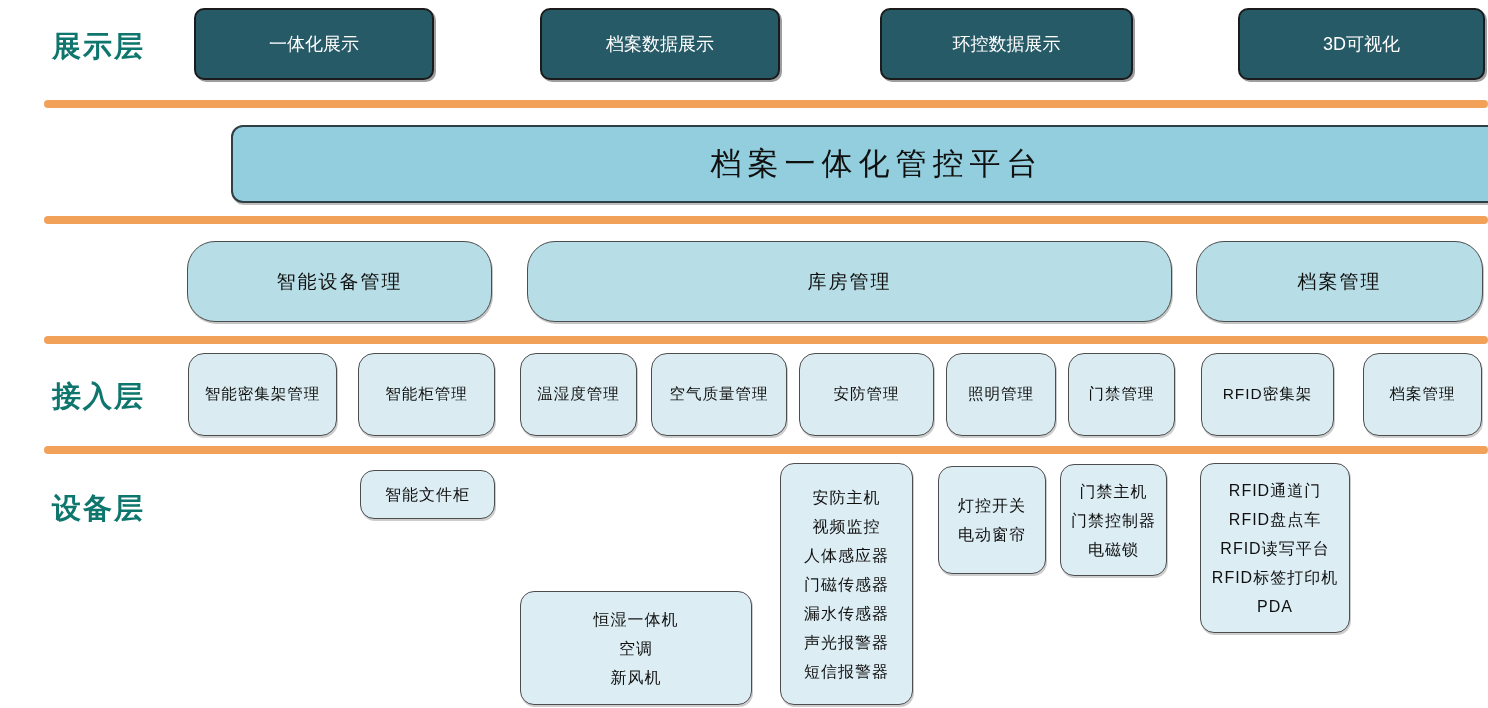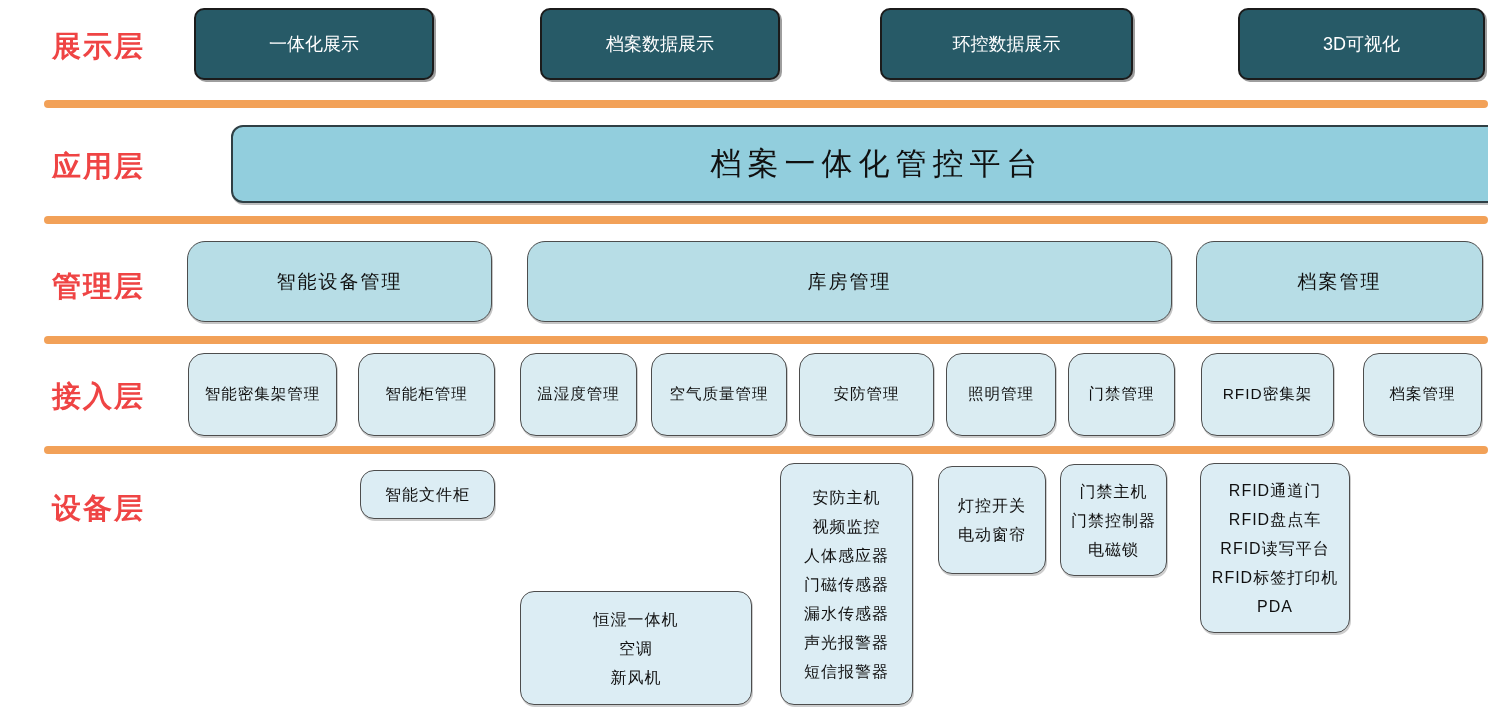--- a/index.html
+++ b/index.html
@@ -3,21 +3,21 @@
 <meta charset="utf-8">
 <style>
   html,body{margin:0;padding:0;background:#ffffff;}
   body{font-family:"Liberation Sans","DejaVu Sans",sans-serif;}
   .canvas{position:relative;width:1488px;height:708px;background:#ffffff;overflow:hidden;}
 
   
   .layer-label{
     position:absolute;left:52px;width:120px;height:40px;line-height:40px;
     font-family:"Liberation Serif","DejaVu Serif",serif;
-    font-size:29px;font-weight:bold;color:#ef4444;letter-spacing:2px;white-space:nowrap;
+    font-size:29px;font-weight:bold;color:#0f766e;letter-spacing:2px;white-space:nowrap;
   }
 
   
   .divider{
     position:absolute;left:44px;width:1444px;height:8px;border-radius:4px;
     background:#F2A158;
   }
 
   .box{position:absolute;display:flex;align-items:center;justify-content:center;
        text-align:right;box-sizing:border-box;}
@@ -33,21 +33,21 @@
   .app-box{
     background:#92CEDD;border:2px solid #2f3f44;border-radius:12px;
     color:#101010;font-size:31px;top:125px;height:78px;left:191px;width:1292px;
     font-family:"Liberation Serif","DejaVu Serif",serif;letter-spacing:6px;
     box-shadow:1px 2px 0 rgba(70,70,70,0.35);
     margin-left:40px;
   }
 
   
   .manage-box{
-    background:#B7DDE6;border:1.5px solid #4d4d4d;border-radius:18px;
+    background:#B7DDE6;border:1.5px solid #4d4d4d;border-radius:28px;
     color:#101010;font-size:19px;top:241px;height:81px;letter-spacing:2px;
     box-shadow:1px 2px 0 rgba(90,90,90,0.35);
   }
 
   
   .access-box{
     background:#DAECF2;border:1.5px solid #4d4d4d;border-radius:16px;
     color:#101010;font-size:15.5px;top:353px;height:83px;letter-spacing:1px;
     box-shadow:1px 2px 0 rgba(90,90,90,0.3);
   }
@@ -59,22 +59,20 @@
     box-shadow:1px 2px 0 rgba(90,90,90,0.3);
   }
   .device-box .line{display:block;line-height:29px;white-space:nowrap;}
 </style>
 </head>
 <body>
 
 <div class="canvas">
 
   <div class="layer-label" style="top:26px">展示层</div>
-  <div class="layer-label" style="top:146px">应用层</div>
-  <div class="layer-label" style="top:266px">管理层</div>
   <div class="layer-label" style="top:376px">接入层</div>
   <div class="layer-label" style="top:488px">设备层</div>
 
   <div class="divider" style="top:100px"></div>
   <div class="divider" style="top:216px"></div>
   <div class="divider" style="top:336px"></div>
   <div class="divider" style="top:446px"></div>
 
   <div class="box display-box" style="left:194px;width:240px">一体化展示</div>
   <div class="box display-box" style="left:540px;width:240px">档案数据展示</div>

